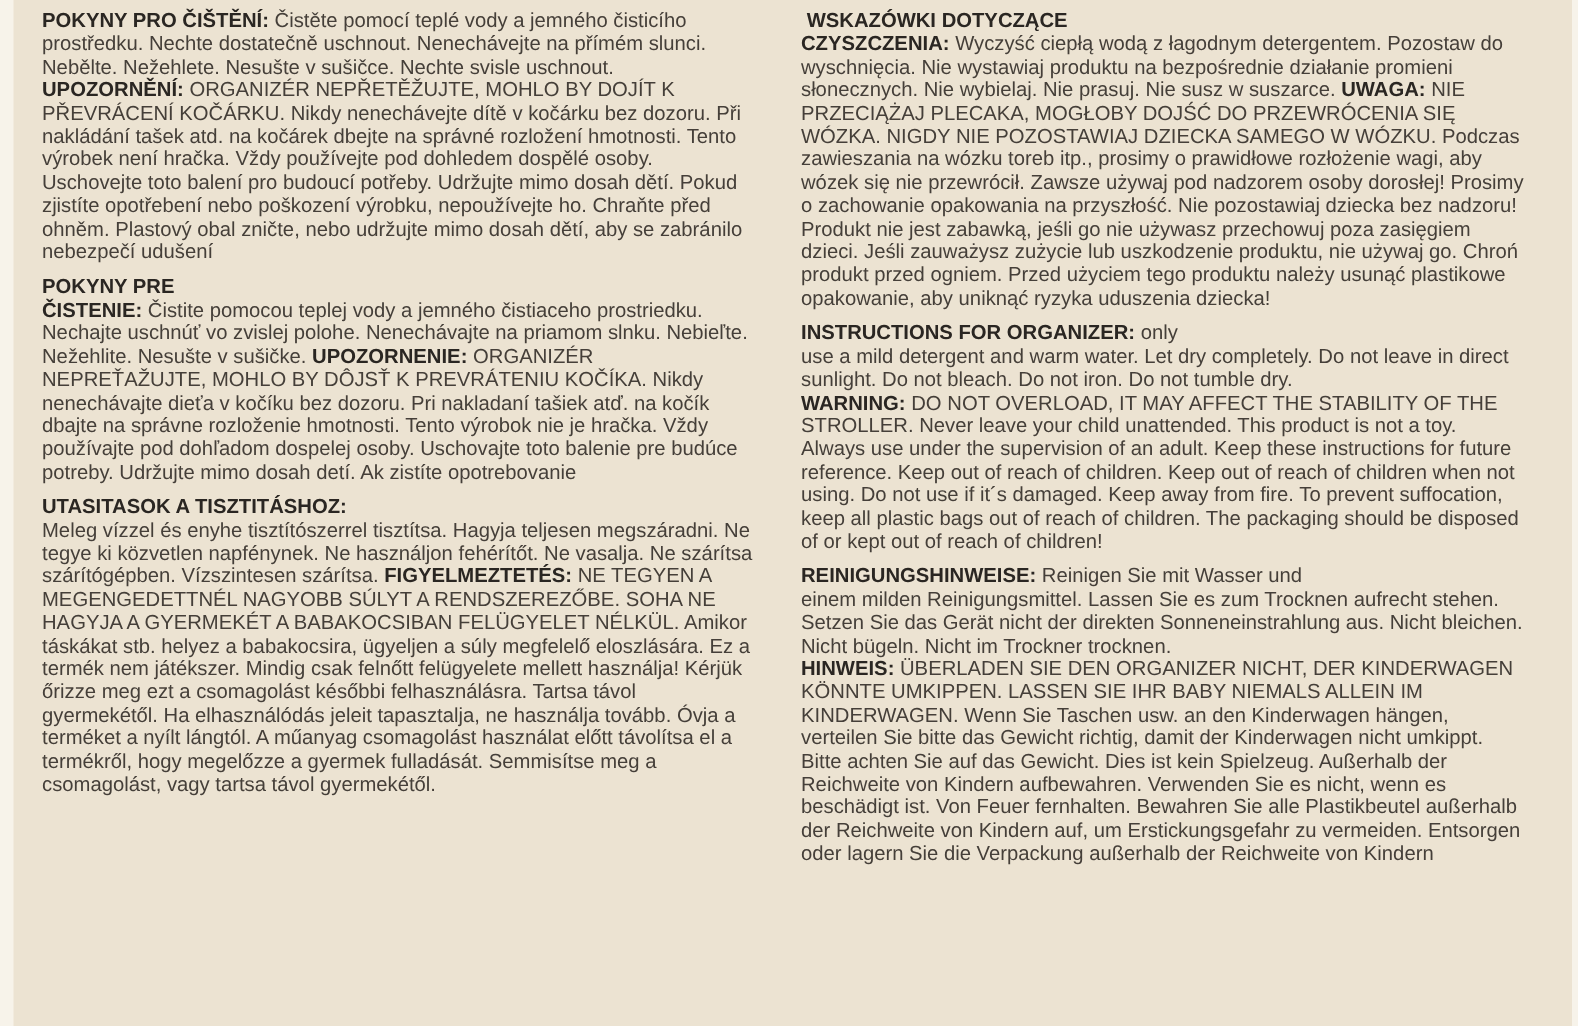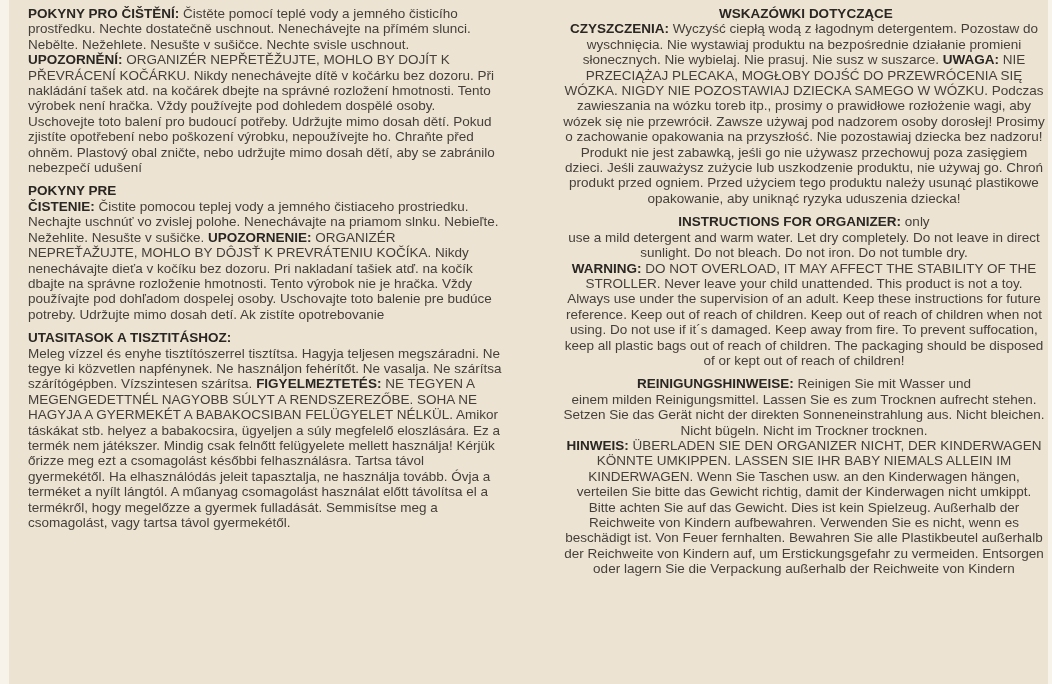--- a/index.html
+++ b/index.html
@@ -22,25 +22,25 @@
     bottom: 0;
     background: #f7f3ea;
   }
   .edge-left  { left: 0;  width: 9px; }
   .edge-right { right: 0; width: 4px; }
   .columns {
     position: absolute;
     left: 28px;
     top: 6px;
     display: flex;
-    gap: 59px;
+    gap: 30px;
   }
   .col { display: block; }
   .col-left  { width: 476px; }
-  .col-right { width: 482px; text-align: center; }
+  .col-right { width: 482px; }
   .section {
     margin: 0 0 8px 0;
     font-size: 13.5px;
     line-height: 15.4px;
     color: #453f39;
     white-space: pre-wrap;
     letter-spacing: 0;
   }
   .section .b {
     font-weight: 700;

